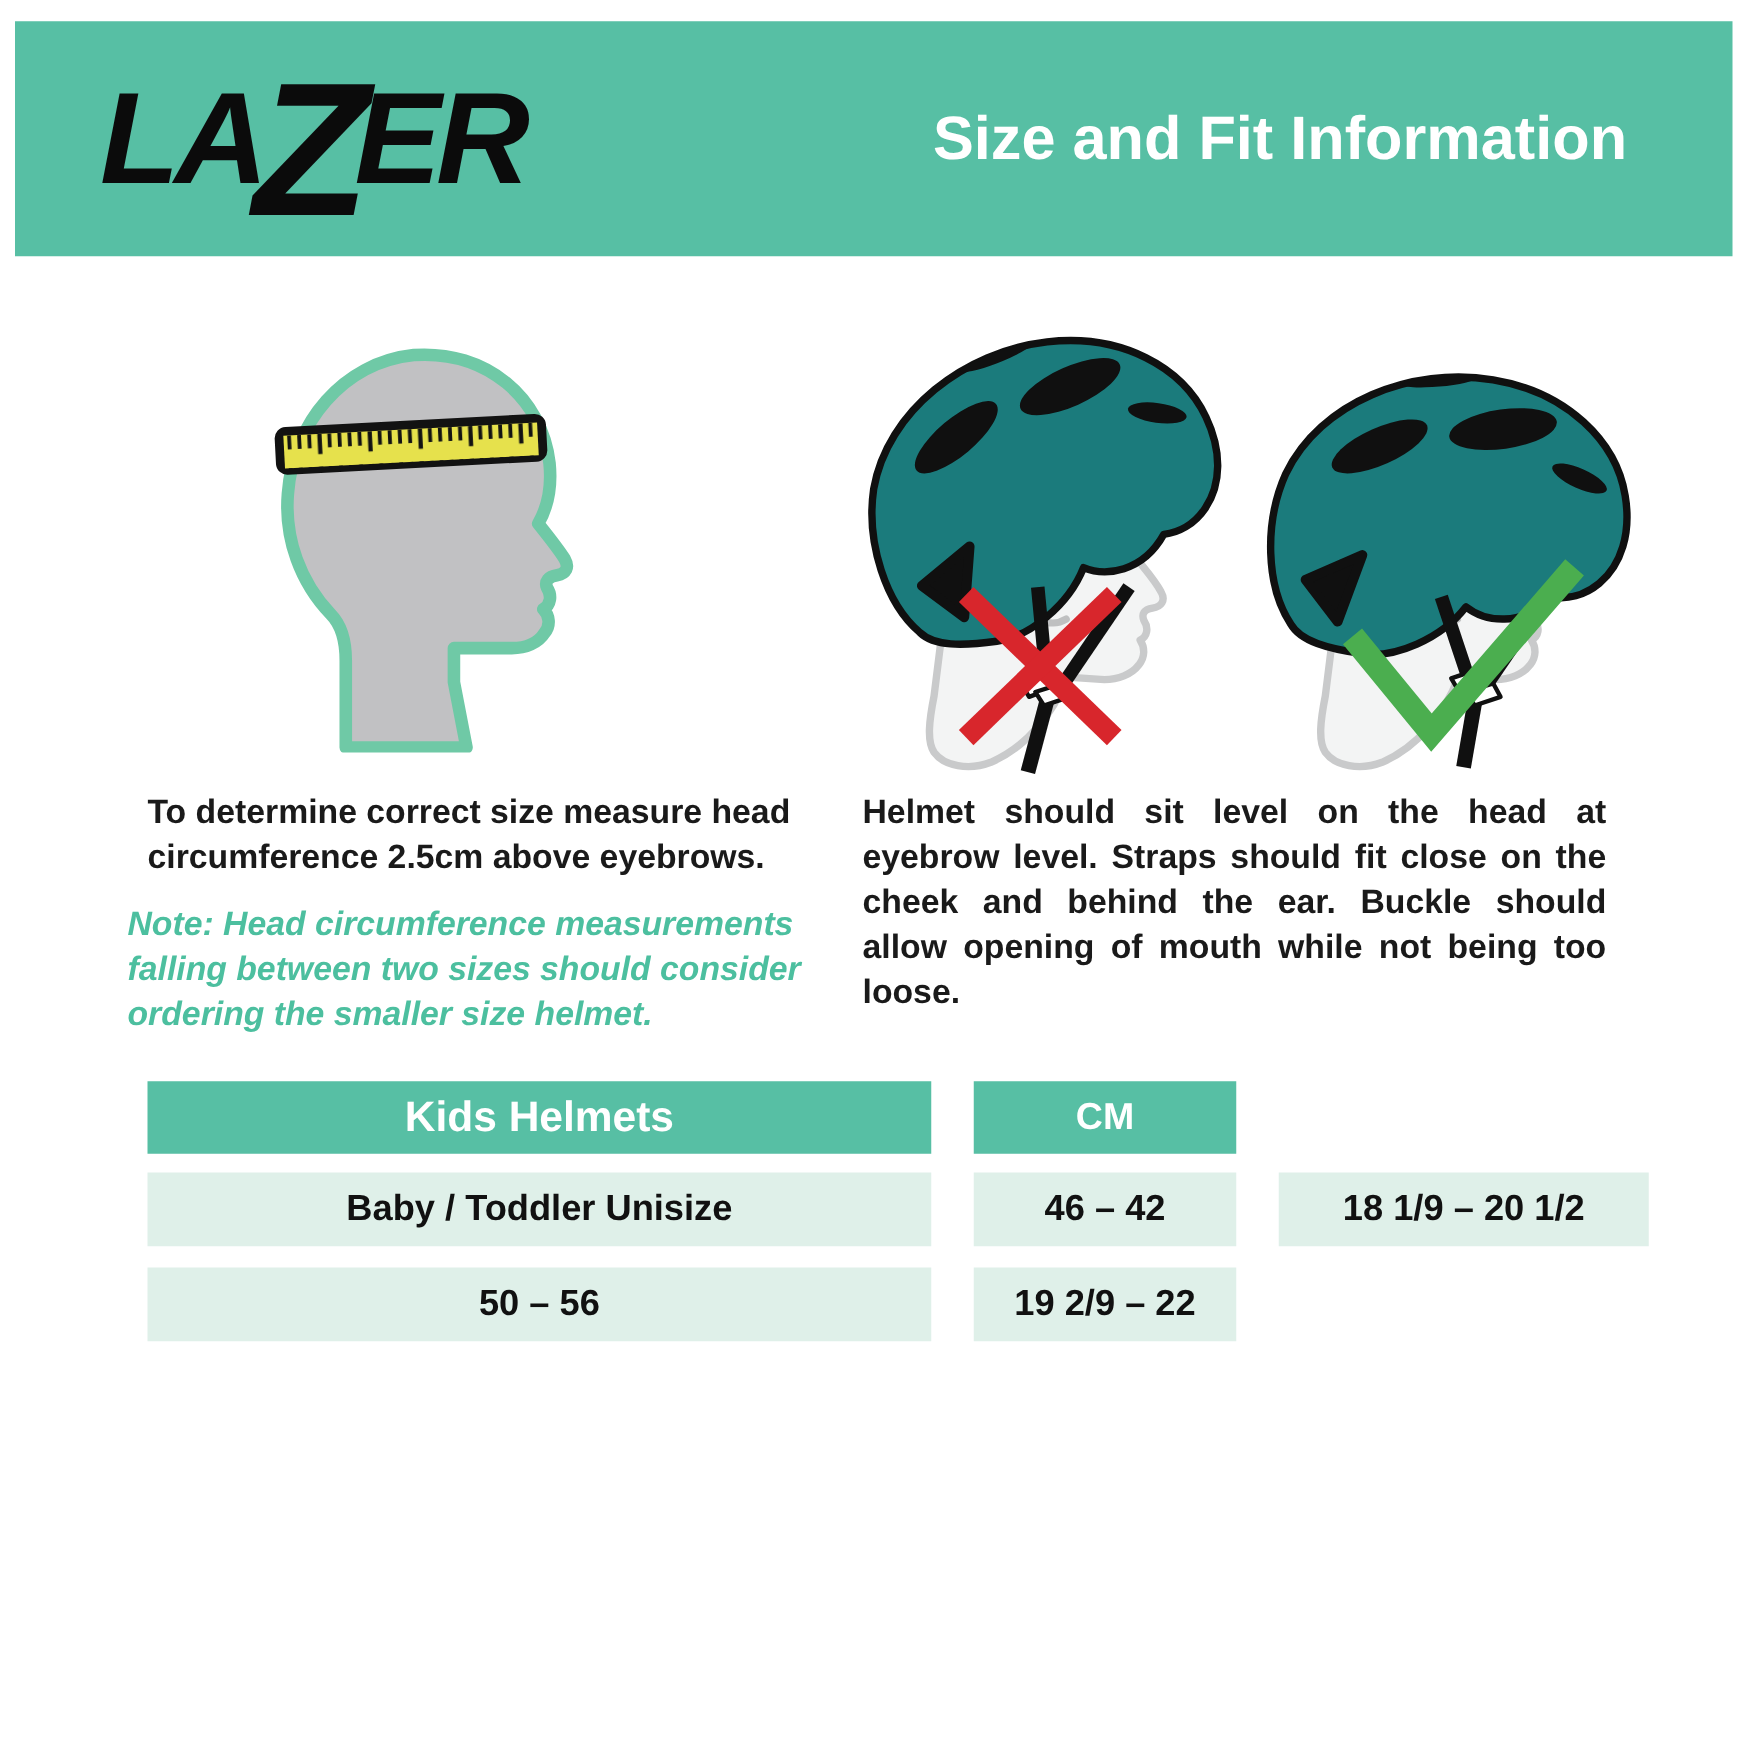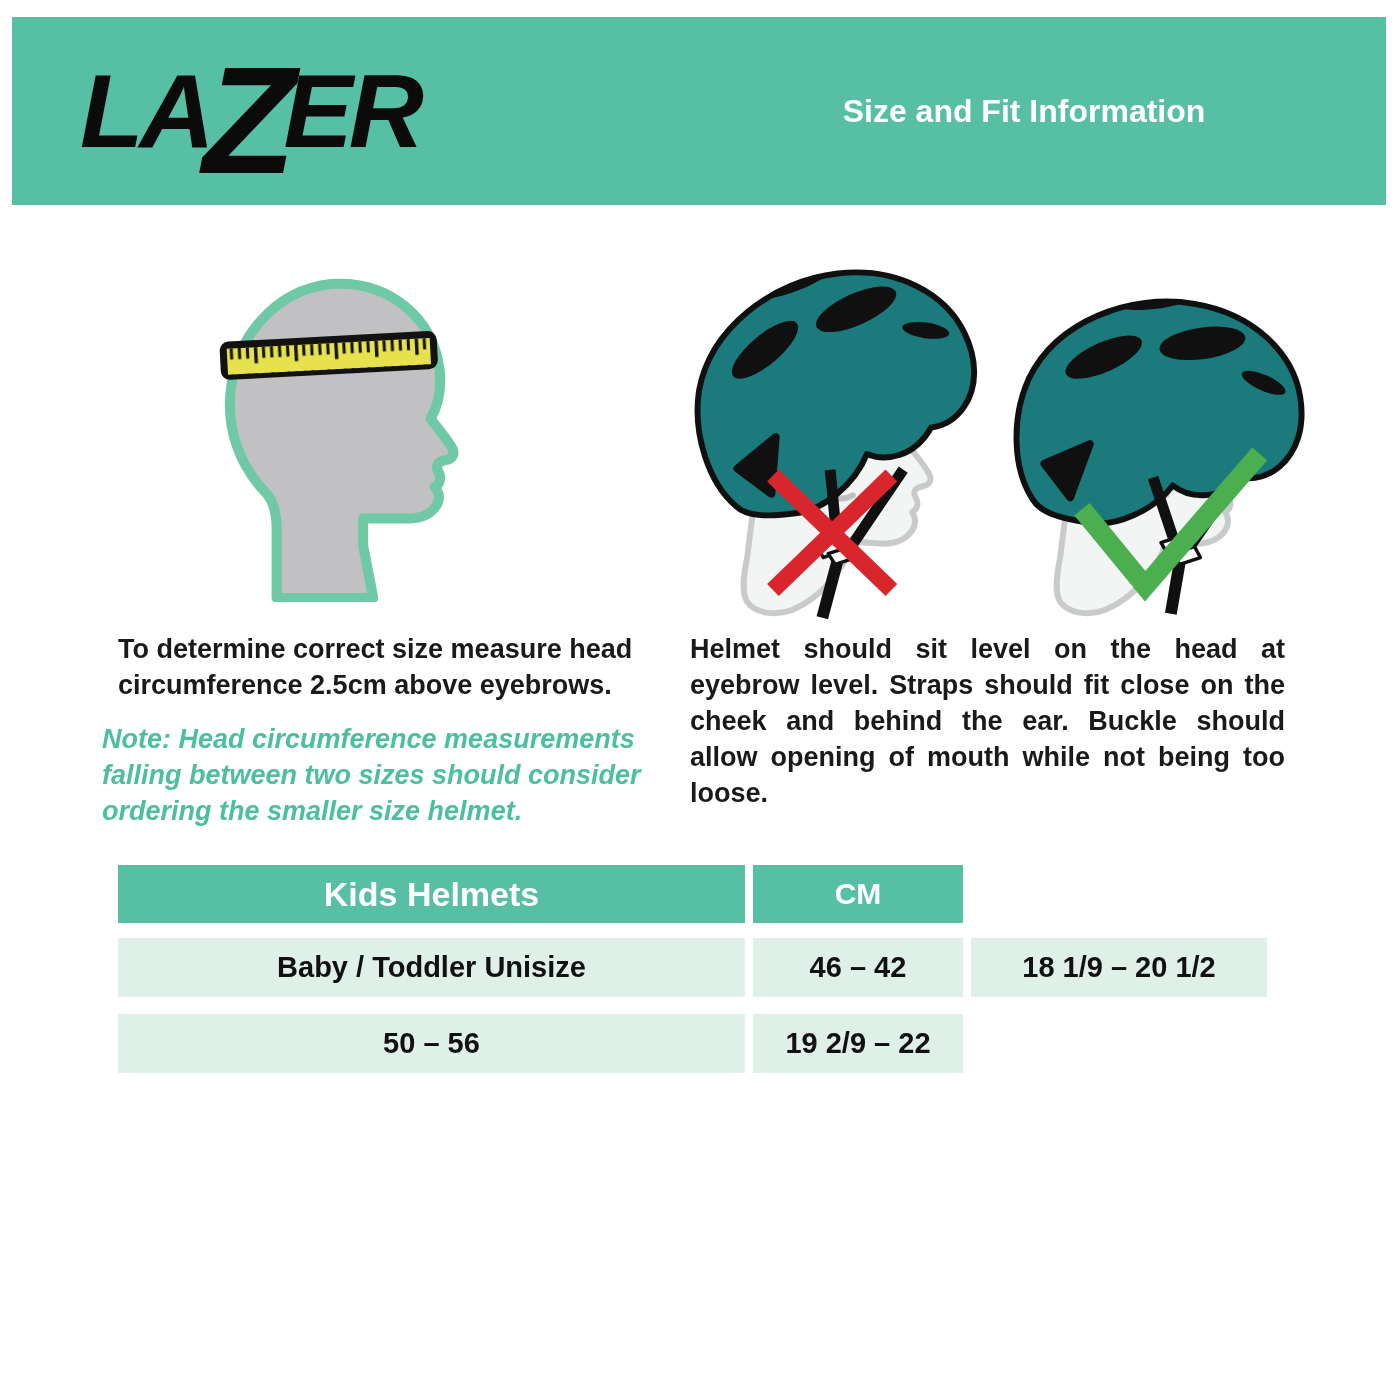--- a/index.html
+++ b/index.html
@@ -15,36 +15,36 @@
   .logo{
     position:absolute; left:68px; top:0; height:188px;
     display:flex; align-items:center; color:#0b0b0b;
     font-style:italic; font-weight:bold; letter-spacing:-4px;
   }
   .logo .lg{font-size:104px; line-height:1;}
   .logo .lg-z{font-size:152px; line-height:1; position:relative; top:9px; margin:0 -8px;}
   .title{
     position:absolute; left:712px; top:0; width:600px; height:188px;
     display:flex; align-items:center; justify-content:center;
-    color:#ffffff; font-weight:bold; font-size:32px; white-space:nowrap;
+    color:#ffffff; font-weight:bold; font-size:49px; white-space:nowrap;
   }
   
   .ill{position:absolute;}
   
   .copy{
     position:absolute; color:#1a1a1a; font-weight:bold;
     font-size:27px; line-height:1.33;
   }
   .copy.left{left:118px; top:632px; width:545px;}
   .copy.note{left:102px; top:722px; width:545px; color:#4CBF9F; font-style:italic;}
   .copy.right{left:690px; top:632px; width:595px; text-align:justify;}
   
   .size-table{position:absolute; left:118px; top:865px; width:1167px;}
   .t-row{
-    display:grid; grid-template-columns:627px 210px 296px; column-gap:8px;
+    display:grid; grid-template-columns:627px 210px 296px; column-gap:34px;
   }
   .t-row .cell{
     display:flex; align-items:center; justify-content:center;
     font-weight:bold;
   }
   .t-head .cell{
     background:#57BFA4; color:#ffffff; height:58px; font-size:34px;
   }
   .t-head .cell.small{font-size:30px;}
   .t-body{margin-top:15px;}

